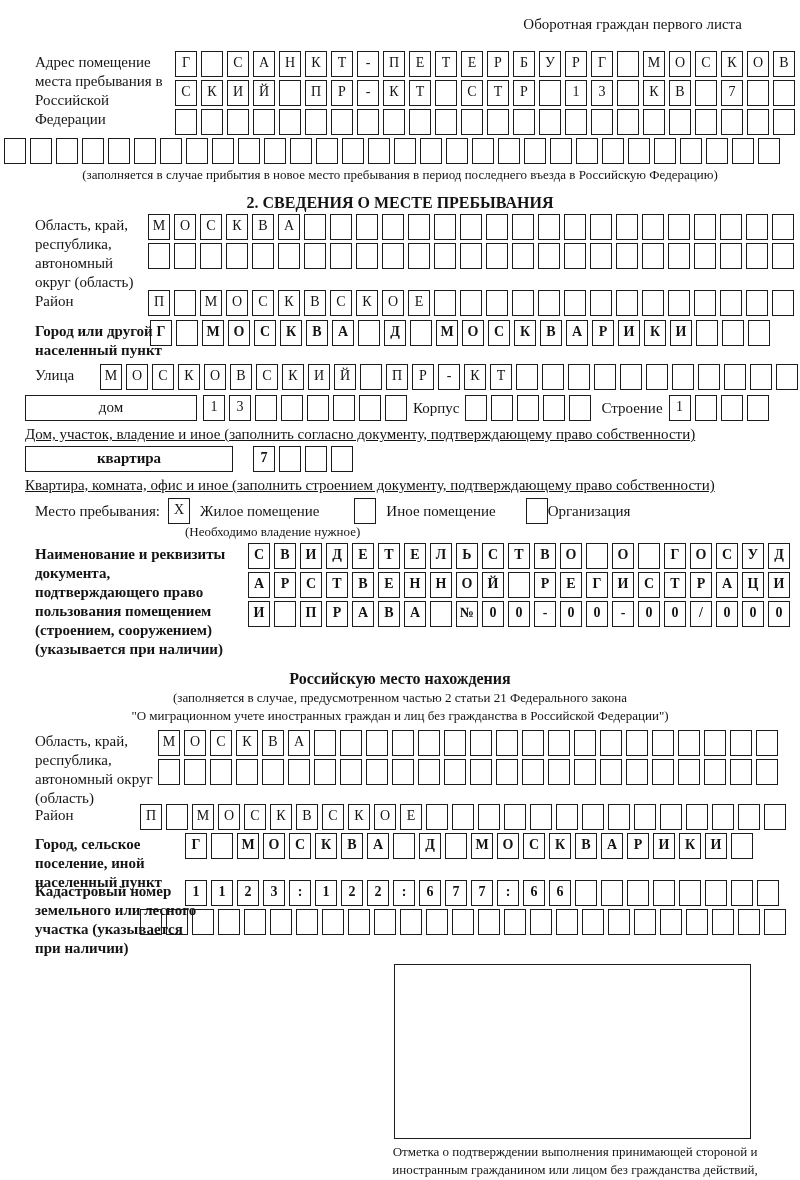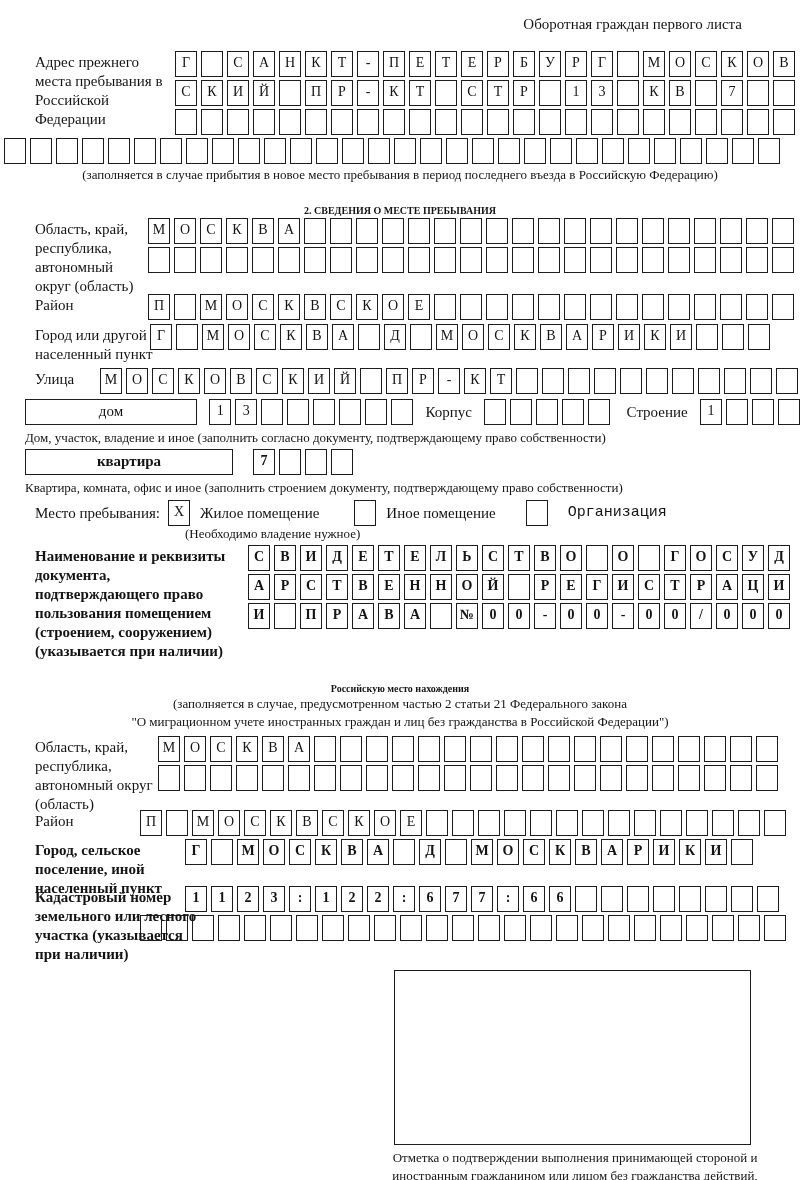--- a/index.html
+++ b/index.html
@@ -11,43 +11,43 @@
   .hdr-note{ text-align:right; padding:16px 58px 0 0; font-size:15px; }
   .group{ position:relative; }
   .glabel{ position:absolute; left:35px; top:2px; font-size:15px; line-height:19px; }
   .crow{ display:flex; gap:4px; margin-bottom:3px; }
   .cell{
     box-sizing:border-box; flex:0 0 22px; width:22px; height:26px;
     border:1.6px solid #1c1c1c; text-align:center;
     font-size:14px; line-height:22px; background:#fff;
   }
   .caption-center{ text-align:center; font-size:13px; margin-top:2px; }
-  .caption-left{ font-size:13px; margin:2px 0 0 25px; }
-  .sec-title{ text-align:center; font-weight:bold; font-size:10px; margin-top:22px; }
+  .caption-left{ font-size:15px; margin:2px 0 0 25px;text-decoration:underline; }
+  .sec-title{ text-align:center; font-weight:bold; font-size:16px; margin-top:11px; }
   .inline-row{ display:flex; align-items:flex-start; }
   .labelbox{
     box-sizing:border-box; height:26px; border:1.6px solid #1c1c1c;
     text-align:center; line-height:23px; font-size:15px; background:#fff;
   }
   .opt-label{ line-height:26px; font-size:15px; }
   .stamp-box{
     box-sizing:border-box; width:357px; height:175px; border:1.6px solid #1c1c1c;
     margin:8px 0 0 394px; background:#fff;
   }
   .stamp-note{ width:370px; margin:4px 0 0 390px; text-align:center; font-size:13px; line-height:18px; }
   .mt2{margin-top:2px;} .mt3{margin-top:3px;font-weight:bold;} .mt4{margin-top:4px;}
-  .mt5{margin-top:5px;justify-content:space-between;} .mt6{margin-top:6px;}
+  .mt5{margin-top:5px;} .mt6{margin-top:6px;}
 </style>
 </head>
 <body>
 
 <div class="hdr-note">Оборотная граждан первого листа</div>
 
 <div class="group" style="margin-top:18px;">
-  <div class="glabel" style="width:135px;">Адрес прежнего места пребывания в Российской Федерации</div>
+  <div class="glabel" style="width:135px;">Адрес помещение места пребывания в Российской Федерации</div>
   <div class="crow" style="margin-left:175px;">
       <span class="cell">Г</span>
       <span class="cell"></span>
       <span class="cell">С</span>
       <span class="cell">А</span>
       <span class="cell">Н</span>
       <span class="cell">К</span>
       <span class="cell">Т</span>
       <span class="cell">-</span>
       <span class="cell">П</span>
@@ -238,21 +238,21 @@
       <span class="cell"></span>
       <span class="cell"></span>
       <span class="cell"></span>
       <span class="cell"></span>
       <span class="cell"></span>
       <span class="cell"></span>
       <span class="cell"></span>
     </div>
 </div>
 
-<div class="group mt4" style="min-height:44px;">
+<div class="group mt4" style="min-height:44px;font-weight:bold;">
   <div class="glabel" style="width:140px;">Город или другой населенный пункт</div>
   <div class="crow" style="margin-left:150px;">
       <span class="cell">Г</span>
       <span class="cell"></span>
       <span class="cell">М</span>
       <span class="cell">О</span>
       <span class="cell">С</span>
       <span class="cell">К</span>
       <span class="cell">В</span>
       <span class="cell">А</span>
@@ -349,21 +349,21 @@
 </div>
 <div class="caption-left">Квартира, комната, офис и иное (заполнить строением документу, подтверждающему право собственности)</div>
 
 <div class="inline-row mt4" style="margin-left:35px;">
   <div class="opt-label">Место пребывания:</div>
   <div class="cell" style="margin-left:8px;">X</div>
   <div class="opt-label" style="margin-left:10px;">Жилое помещение</div>
   <div class="cell" style="margin-left:35px;"></div>
   <div class="opt-label" style="margin-left:10px;">Иное помещение</div>
   <div class="cell" style="margin-left:30px;"></div>
-  <div class="opt-label" style="margin-left:20px;font-family:Liberation Mono, monospace;">Организация</div>
+  <div class="opt-label" style="">Организация</div>
 </div>
 <div style="font-size:13px; margin-left:185px;">(Необходимо владение нужное)</div>
 
 <div class="group mt3" style="min-height:116px;padding-left:8px;">
   <div class="glabel" style="width:200px;">Наименование и реквизиты документа, подтверждающего право пользования помещением (строением, сооружением) (указывается при наличии)</div>
   <div class="crow" style="margin-left:240px;">
       <span class="cell">С</span>
       <span class="cell">В</span>
       <span class="cell">И</span>
       <span class="cell">Д</span>

